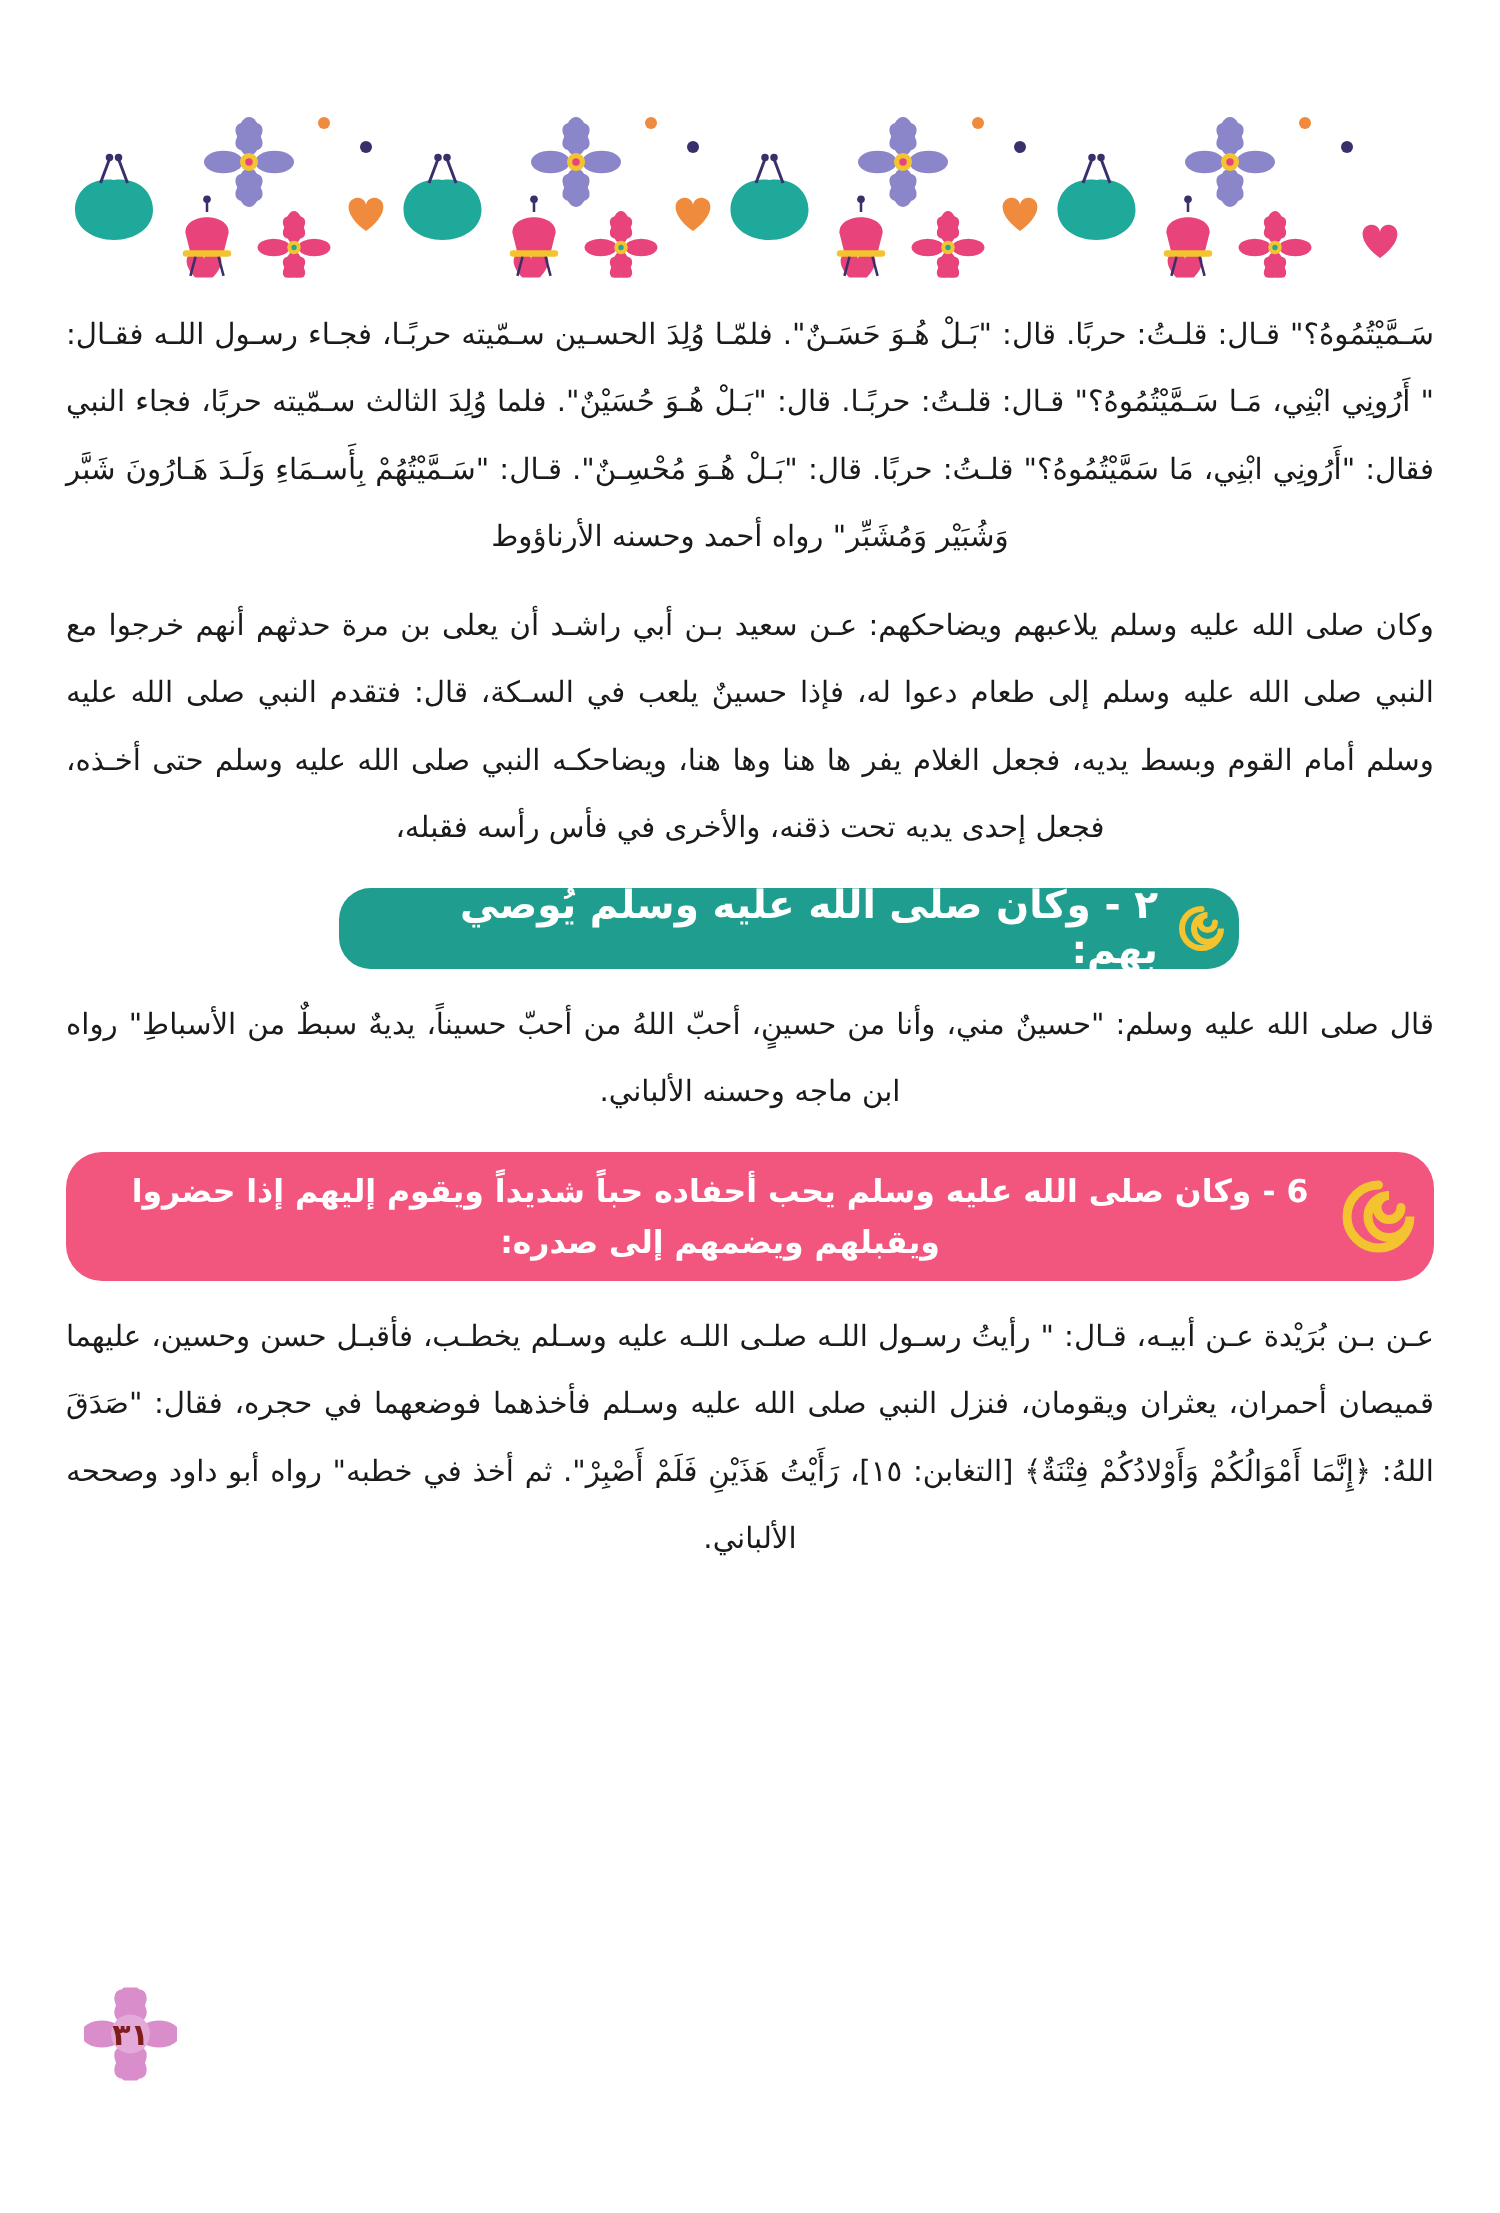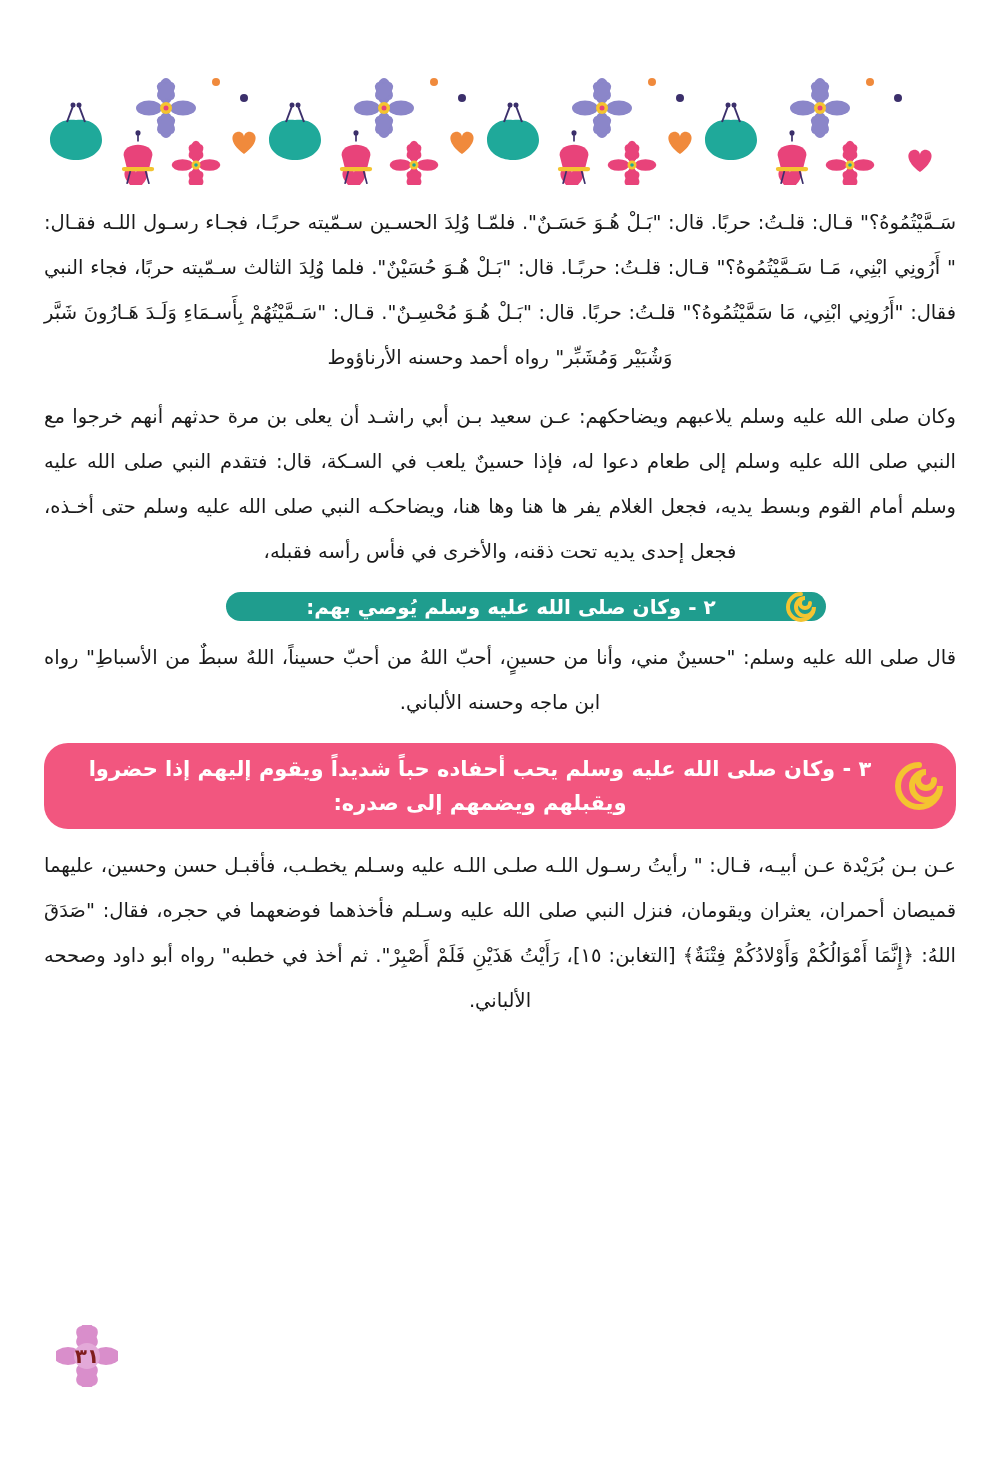--- a/index.html
+++ b/index.html
@@ -45,28 +45,28 @@
     font-size: 19.5px;
     line-height: 45px;
     color: #1a1a1a;
     direction: rtl;
   }
 
   
   .banner {
     position: relative;
     margin: 18px auto 14px auto;
-    height: 29px;
+    height: 54px;
     border-radius: 21px;
     display: flex;
     align-items: center;
     justify-content: center;
     color: #ffffff;
     font-weight: bold;
-    font-size: 20px;
+    font-size: 26px;
     direction: rtl;
     box-sizing: border-box;
   }
   .banner-green {
     background: #1f9d8e;
     width: 600px;
     margin-right: 130px;
     margin-left: auto;
     padding: 0 54px 0 24px;
   }
@@ -276,29 +276,29 @@
 
     <div class="banner banner-green">
       <span class="swirl">
         <svg viewBox="0 0 34 34" width="34" height="34" xmlns="http://www.w3.org/2000/svg">
           <path d="M17 4 a13 13 0 1 0 13 13 a9 9 0 1 1 -9 -9 a5 5 0 1 0 5 5" fill="none" stroke="#f4c430" stroke-width="4" stroke-linecap="round"></path>
         </svg>
       </span>
       <span>٢ - وكان صلى الله عليه وسلم يُوصي بهم:</span>
     </div>
 
-    <p class="para">قال صلى الله عليه وسلم: "حسينٌ مني، وأنا من حسينٍ، أحبّ اللهُ من أحبّ حسيناً، اللهٌ سبطٌ من الأسباطِ" رواه ابن ماجه وحسنه الألباني.</p>
+    <p class="para">قال صلى الله عليه وسلم: "حسينٌ مني، وأنا من حسينٍ، أحبّ اللهُ من أحبّ حسيناً، يديهٌ سبطٌ من الأسباطِ" رواه ابن ماجه وحسنه الألباني.</p>
 
     <div class="banner banner-pink">
       <span class="swirl">
         <svg viewBox="0 0 54 54" width="54" height="54" xmlns="http://www.w3.org/2000/svg">
           <path d="M27 6 a21 21 0 1 0 21 21 a14 14 0 1 1 -14 -14 a8 8 0 1 0 8 8" fill="none" stroke="#f4c430" stroke-width="6" stroke-linecap="round"></path>
         </svg>
       </span>
-      <span class="banner-text">٣ - وكان صلى الله عليه وسلم يحب أحفاده حباً شديداً ويقوم إليهم إذا حضروا ويقبلهم ويضمهم إلى صدره:</span>
+      <span class="banner-text">6 - وكان صلى الله عليه وسلم يحب أحفاده حباً شديداً ويقوم إليهم إذا حضروا ويقبلهم ويضمهم إلى صدره:</span>
     </div>
 
     <p class="para">عـن بـن بُرَيْدة عـن أبيـه، قـال: " رأيتُ رسـول اللـه صلـى اللـه عليه وسـلم يخطـب، فأقبـل حسن وحسين، عليهما قميصان أحمران، يعثران ويقومان، فنزل النبي صلى الله عليه وسـلم فأخذهما فوضعهما في حجره، فقال: "صَدَقَ اللهُ: ﴿إِنَّمَا أَمْوَالُكُمْ وَأَوْلادُكُمْ فِتْنَةٌ﴾ [التغابن: ١٥]، رَأَيْتُ هَذَيْنِ فَلَمْ أَصْبِرْ". ثم أخذ في خطبه" رواه أبو داود وصححه الألباني.</p>
   </div>
 
   <div class="page-number">
     <svg viewBox="0 0 62 62" width="62" height="62" xmlns="http://www.w3.org/2000/svg">
       <g fill="#d98ecb" transform="translate(31,31)">
         <ellipse cx="0" cy="-19" rx="9" ry="14"></ellipse>
         <ellipse cx="0" cy="19" rx="9" ry="14"></ellipse>

